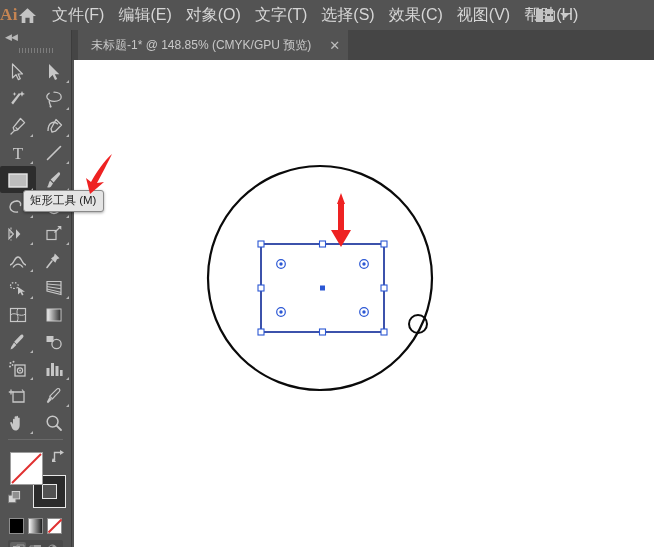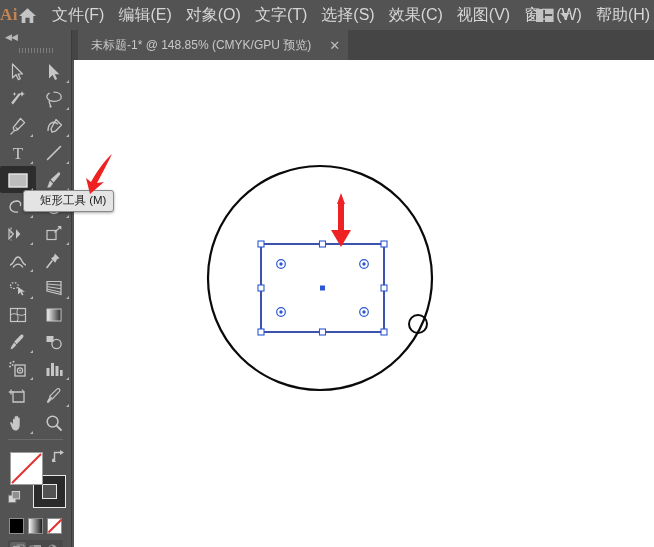--- a/index.html
+++ b/index.html
@@ -249,21 +249,21 @@
 
   
   .tooltip {
     position: absolute;
     left: 23px; top: 190px;
     background: #e4e4e4;
     border: 1px solid #8a8a8a;
     border-radius: 3px;
     color: #1d1d1d;
     font-size: 11.5px;
-    padding: 2px 7px 3px 16px;
+    padding: 2px 7px 3px 6px;
     white-space: nowrap;
     box-shadow: 0 1px 3px rgba(0,0,0,.35);
     z-index: 40;
   }
 
   
   .anno {
     position: absolute;
     z-index: 50;
     pointer-events: none;
@@ -285,21 +285,20 @@
     </div>
     <div class="menu-sep"></div>
     <div class="menu-items">
       <div class="menu-item">文件(F)</div>
       <div class="menu-item">编辑(E)</div>
       <div class="menu-item">对象(O)</div>
       <div class="menu-item">文字(T)</div>
       <div class="menu-item">选择(S)</div>
       <div class="menu-item">效果(C)</div>
       <div class="menu-item">视图(V)</div>
-      <div class="menu-item">窗口(W)</div>
       <div class="menu-item">帮助(H)</div>
     </div>
     <div class="ws-switch">
       <div class="ws-grid">
         <i style="height:13px;width:7px;"></i>
         <div class="r">
             <i></i>
             <i></i>
           </div>
       </div>

